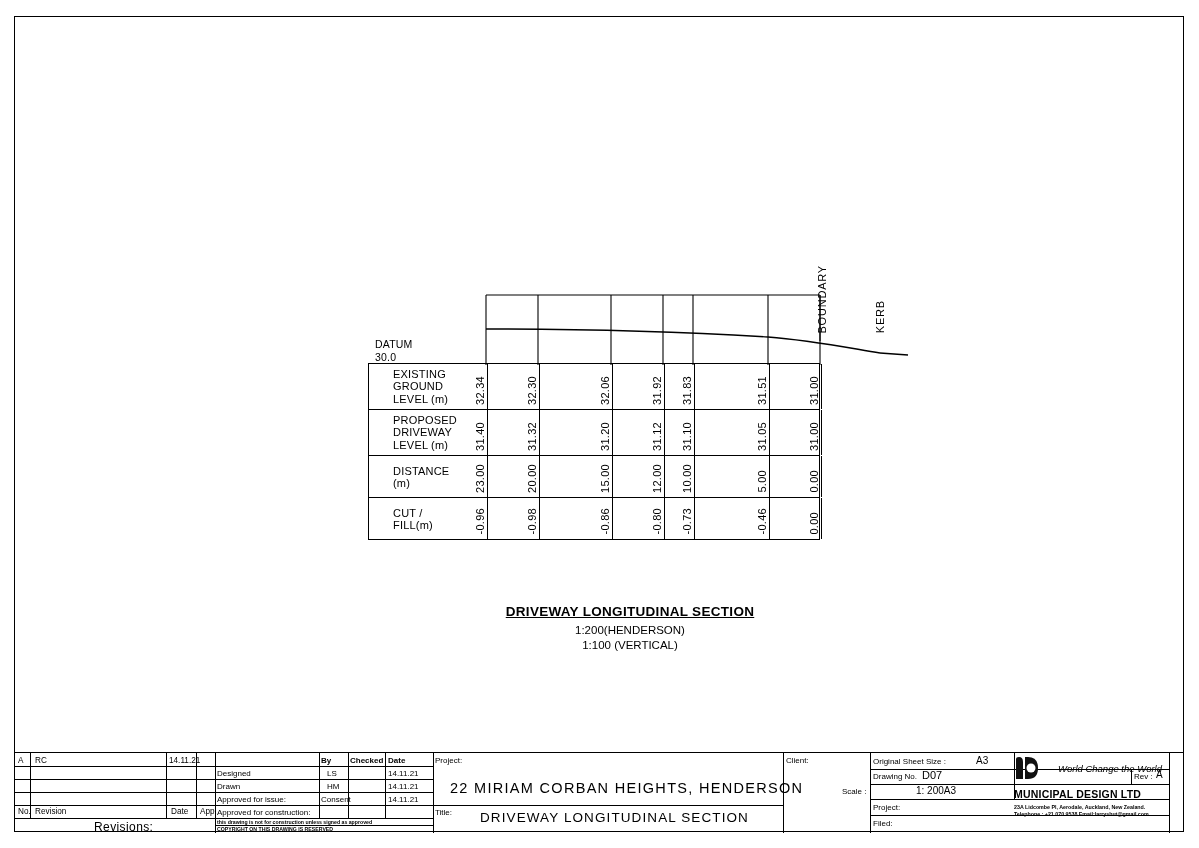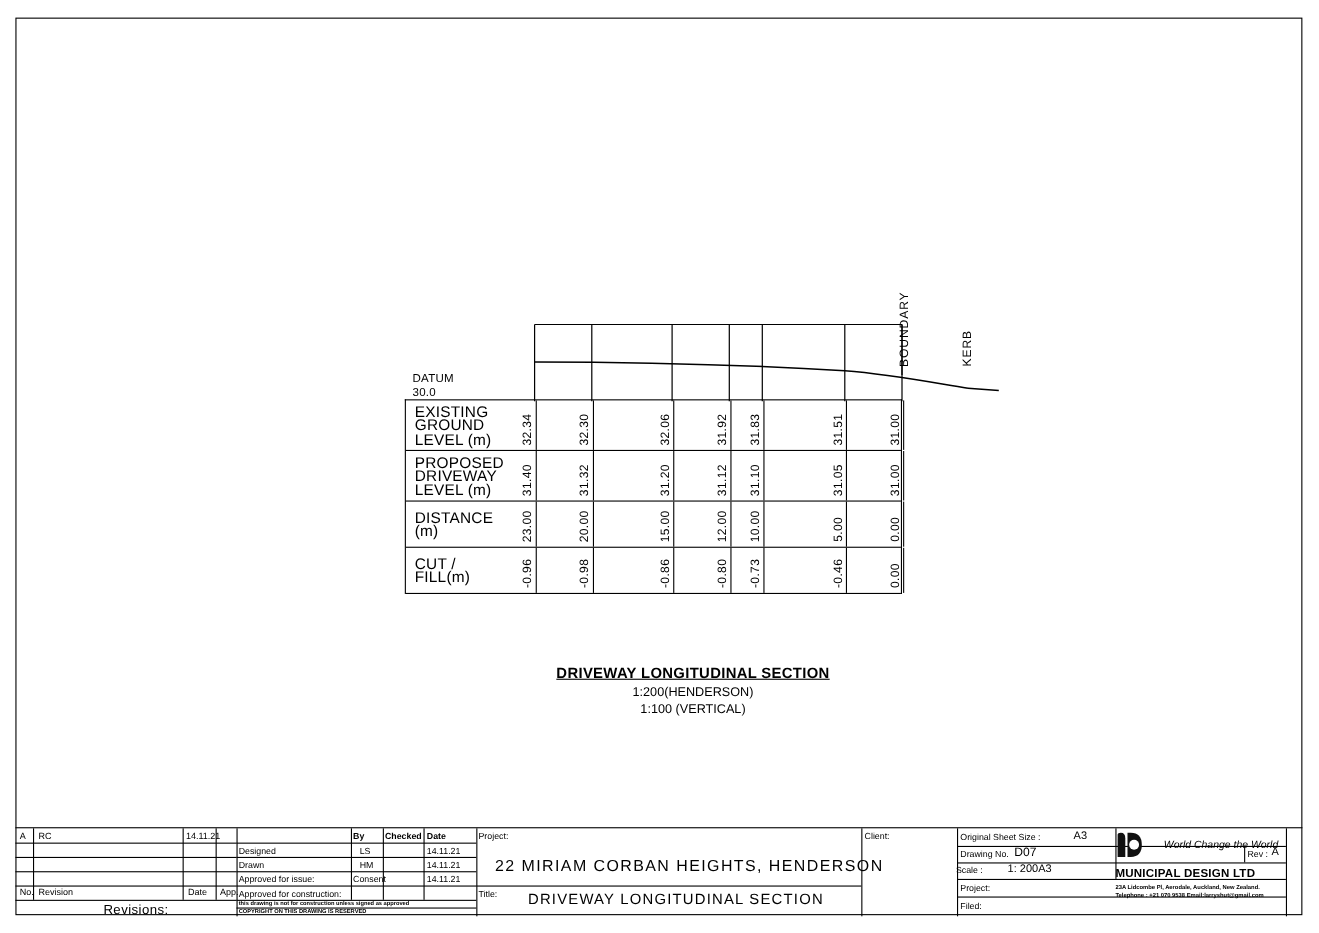--- a/index.html
+++ b/index.html
@@ -45,24 +45,24 @@
     box-sizing: border-box;
     border-bottom: none;
   }
   .tbl-row {
     position: relative;
     border-bottom: 1.1px solid #000;
     box-sizing: border-box;
   }
   .row-label {
     position: absolute;
-    left: 8px;
+    left: 24px;
     top: 50%;
     transform: translateY(-50%);
-    font-size: 14px;
+    font-size: 11px;
     line-height: 12.5px;
     letter-spacing: 0.2px;
     white-space: pre-line;
   }
   .vline {
     position: absolute;
     width: 0;
     border-left: 1.1px solid #000;
     top: 0;
     bottom: 0;
@@ -397,21 +397,21 @@
     <div class="vl" style="left:1117px; top:16px; height:15px;"></div>
 
     <div class="tb-cell" style="left:859px; top:4px;">Original Sheet Size :</div>
     <div class="tb-cell" style="left:962px; top:3px; font-size:10px;">A3</div>
 
     <div class="tb-cell" style="left:859px; top:19px;">Drawing No.</div>
     <div class="tb-cell" style="left:908px; top:17px; font-size:11px;">D07</div>
     <div class="tb-cell" style="left:1120px; top:19px;">Rev :</div>
     <div class="tb-cell" style="left:1142px; top:17px; font-size:10px;">A</div>
 
-    <div class="tb-cell" style="left:855px; top:34px;text-align:center;">Scale :</div>
+    <div class="tb-cell" style="left:828px; top:34px;text-align:center;">Scale :</div>
     <div class="tb-cell" style="left:902px; top:33px; font-size:10px;">1: 200A3</div>
 
     <div class="tb-cell" style="left:859px; top:50px;">Project:</div>
     <div class="tb-cell" style="left:859px; top:66px;">Filed:</div>
 
     <svg style="position:absolute; left:1000px; top:2px;" width="42" height="26" viewBox="0 0 42 26">
       <path d="M2,24 L2,4 Q2,2 5,2 Q9,2 9,7 L9,24 Z" fill="#111"></path>
       <path d="M11,24 L11,2 L14,2 Q24,2 24,13 Q24,24 14,24 Z" fill="#111"></path>
       <circle cx="17" cy="13" r="4.5" fill="#fff"></circle>
     </svg>

